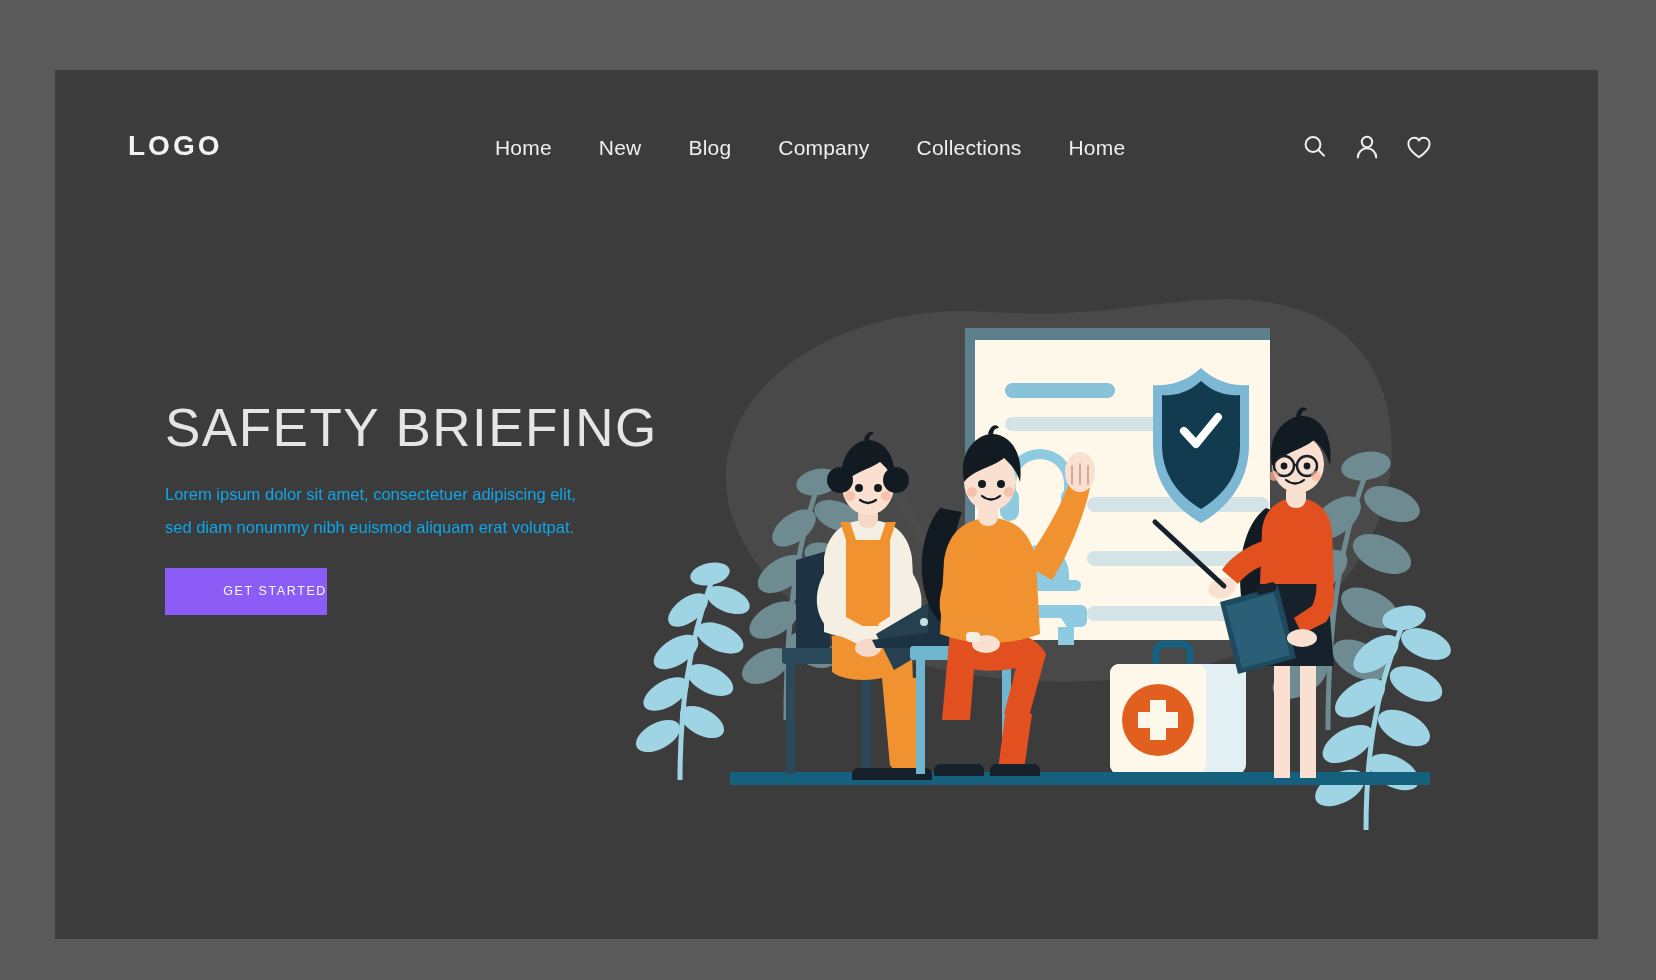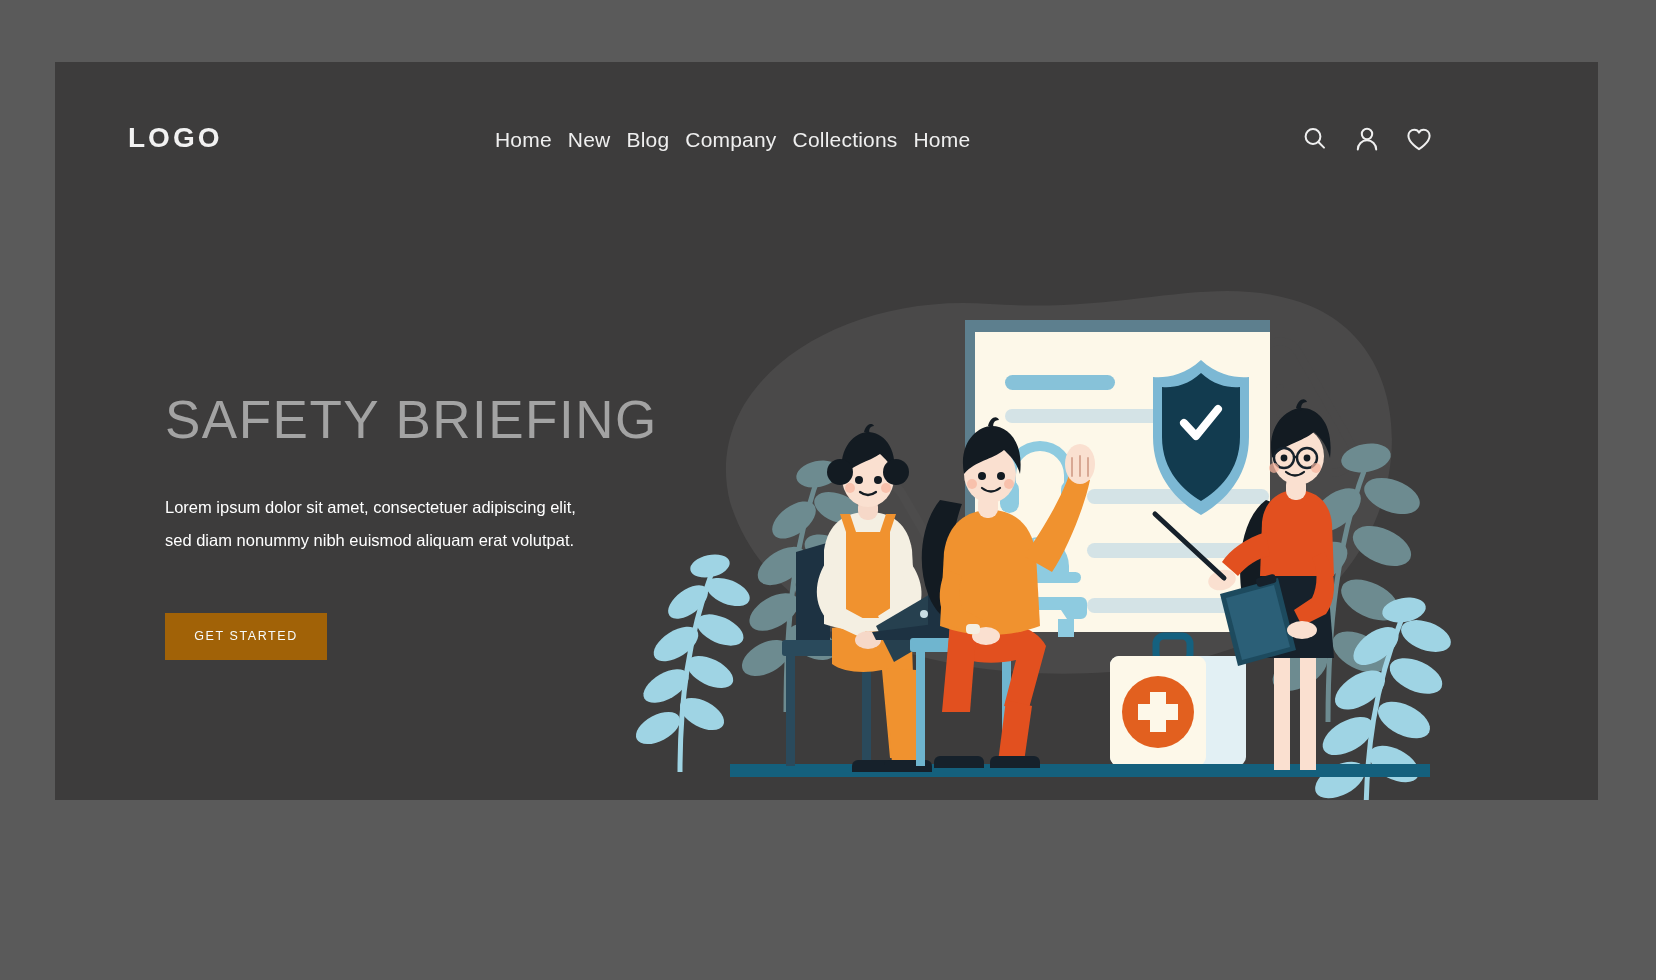--- a/index.html
+++ b/index.html
@@ -9,64 +9,64 @@
     font-family:"Liberation Sans", sans-serif;
     overflow:hidden;
   }
 
   
   #frame {
     position:absolute; left:0; top:0; width:1656px; height:980px;
     background:#5a5a5a;
   }
   #panel {
-    position:absolute; left:55px; top:62px; width:1543px; height:738px;
+    position:absolute; left:55px; top:70px; width:1543px; height:869px;
     background:#3d3c3c; overflow:hidden;
   }
 
   
   #header {
     position:absolute; left:0; top:0; width:100%; height:140px;
   }
   #logo {
     position:absolute; left:73px; top:62px;
     color:#f2f2f2; font-size:28px; font-weight:bold; letter-spacing:3px;
     line-height:1;
   }
   #nav {
     position:absolute; left:440px; top:66px;
-    display:flex; gap:16px;
+    display:flex; gap:47px;
   }
   .nav-item {
     color:#efefef; font-size:21px; font-weight:400; letter-spacing:.2px;
     cursor:pointer; white-space:nowrap;
   }
   #header-icons {
     position:absolute; left:1245px; top:62px;
     display:flex; align-items:center; gap:22px;
   }
   .hicon { width:30px; height:30px; cursor:pointer; display:block; }
   .hicon svg { display:block; }
 
   
   #hero {
     position:absolute; left:110px; top:330px; width:520px;
   }
   #hero-title {
-    color:#a3a3a3; font-size:53px; font-weight:300; letter-spacing:1.5px;
+    color:#e5e5e5; font-size:53px; font-weight:300; letter-spacing:1.5px;
     line-height:1.05; white-space:nowrap;
   }
   #hero-sub {
-    margin-top:43px; color:#ffffff; font-size:16.5px; line-height:2.0;
+    margin-top:22px; color:#0ea5e9; font-size:16.5px; line-height:2.0;
     max-width:430px; font-weight:400;
   }
   #cta {
-    margin-top:56px; display:inline-block;
-    width:162px; height:47px; line-height:47px; text-align:center;
-    background:#a16207; color:#f7fbfc; font-size:12.5px; letter-spacing:1.6px;
+    margin-top:24px; display:inline-block;
+    width:162px; height:47px; line-height:47px; text-align:right;
+    background:#8b5cf6; color:#f7fbfc; font-size:12.5px; letter-spacing:1.6px;
     border:none; cursor:pointer; font-family:inherit;
   }
 
   
   #illus {
     position:absolute; left:555px; top:170px; width:880px; height:700px;
   }
   #illus svg { display:block; }
 </style>
 </head>

